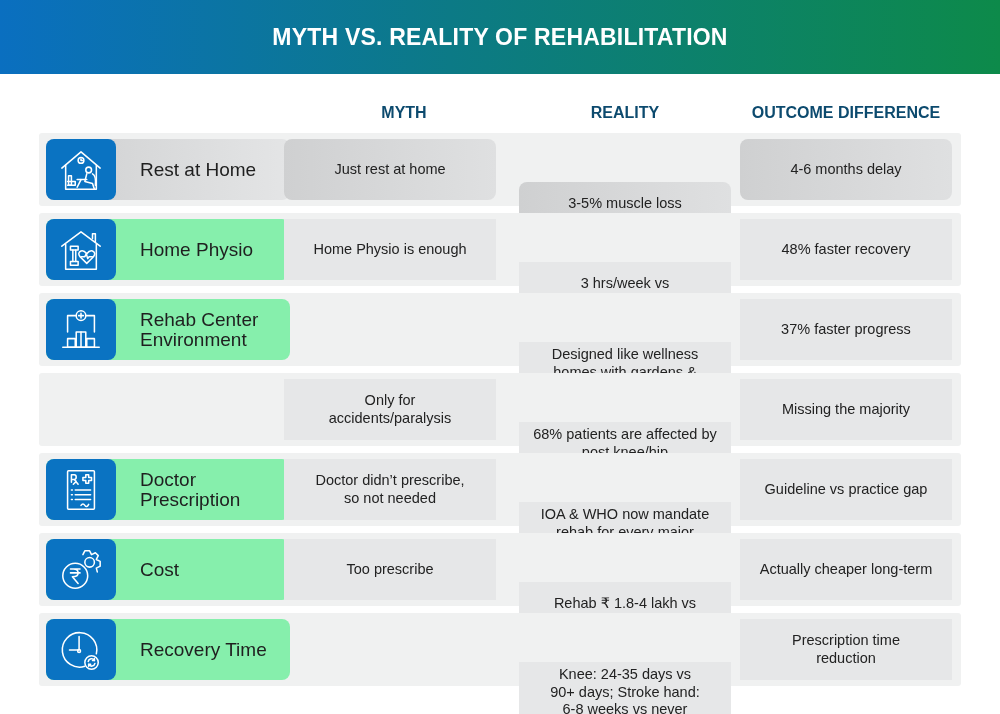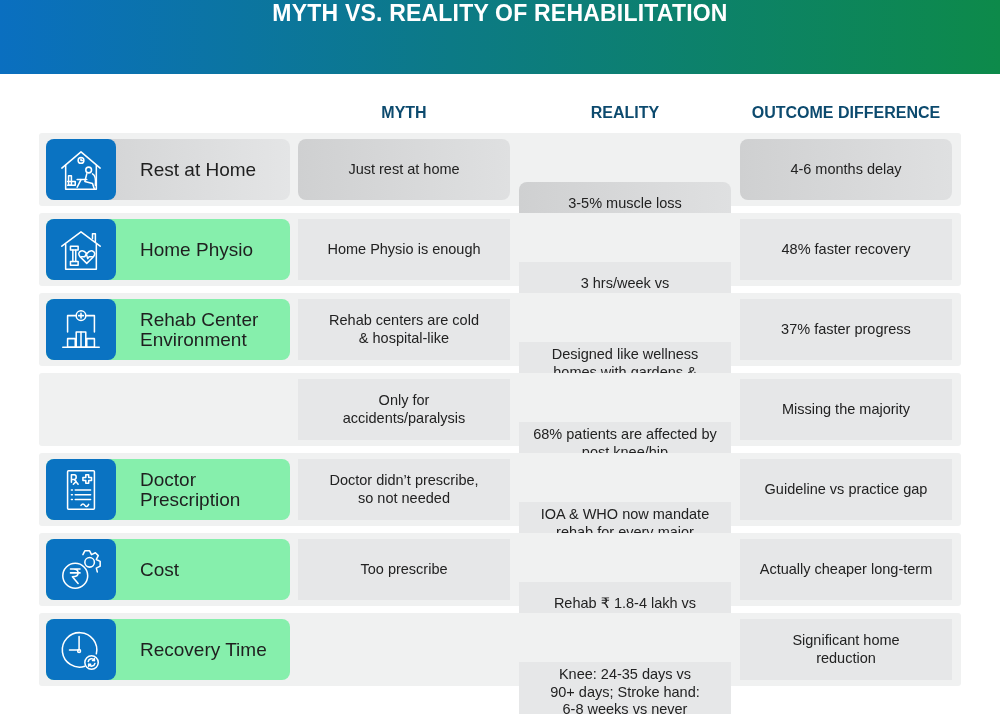--- a/index.html
+++ b/index.html
@@ -2,21 +2,21 @@
 <html><head>
 <meta charset="utf-8">
 <style>
   * { box-sizing: border-box; margin: 0; padding: 0; }
   html, body { width: 1000px; height: 714px; background: #ffffff; overflow: hidden; }
   body { font-family: "Liberation Sans", "DejaVu Sans", sans-serif; color: #222; }
 
   .banner {
     position: absolute; left: 0; top: 0; width: 1000px; height: 74px;
     background: linear-gradient(90deg, #0a6fc0 0%, #0c7a86 45%, #0d8a4a 100%);
-    display: flex; align-items: flex-start; justify-content: center;
+    display: flex; align-items: center; justify-content: center;
   }
   .banner h1 {
     color: #fff; font-size: 23px; font-weight: 700; letter-spacing: 0.2px;
   }
 
   .col-headers { position: absolute; top: 104px; left: 0; width: 1000px; height: 22px; }
   .col-head {
     position: absolute; top: 0; text-align: center;
     color: #0c4a6e; font-weight: 700; font-size: 16px;
   }
@@ -41,21 +41,21 @@
   .icon-box svg { width: 46px; height: 46px; }
   .cat-label {
     margin-left: 24px; font-size: 19px; color: #1f1f1f; line-height: 20px;
   }
   .cell {
     position: absolute; top: 6px; width: 212px; height: 61px;
     background: #e6e7e8; display: flex; align-items: center; justify-content: center;
     text-align: center; font-size: 14.5px; line-height: 17.5px; color: #222; padding: 0 6px;
   }
   .row.first .cell { border-radius: 8px; background: linear-gradient(90deg, #cfd0d1 0%, #dfe0e1 100%); }
-  .cell.myth { left: 259px; }
+  .cell.myth { left: 245px; }
   .cell.reality { left: 480px; margin-top: 43px; }
   .cell.outcome { left: 701px; }
   .cell span { white-space: pre-line; }
 </style>
 </head>
 <body>
 
 <div class="banner">
   <h1>MYTH VS. REALITY OF REHABILITATION</h1>
 </div>
@@ -137,24 +137,20 @@
           <path d="M5 42 H43"></path>
           <rect x="10" y="33" width="8" height="9"></rect>
             <rect x="19" y="26" width="10" height="16"></rect>
             <rect x="30" y="33" width="8" height="9"></rect>
           <path d="M24 26 V42"></path>
         </svg>
       </div>
       <span class="cat-label" style="white-space:pre-line">Rehab Center
 Environment</span>
     </div>
-    <div class="cell myth">
-        <span>Rehab centers are cold
-&amp; hospital-like</span>
-      </div>
     <div class="cell reality">
         <span>Designed like wellness
 homes with gardens &amp;
 proper ventilation</span>
       </div>
     <div class="cell outcome">
         <span>37% faster progress</span>
       </div>
   </div>
 
@@ -238,18 +234,18 @@
         </svg>
       </div>
       <span class="cat-label">Recovery Time</span>
     </div>
     <div class="cell reality">
         <span>Knee: 24-35 days vs
 90+ days; Stroke hand:
 6-8 weeks vs never</span>
       </div>
     <div class="cell outcome">
-        <span>Significant home
+        <span>Prescription time
 reduction</span>
       </div>
   </div>
 
 </div>
 
 </body></html>

